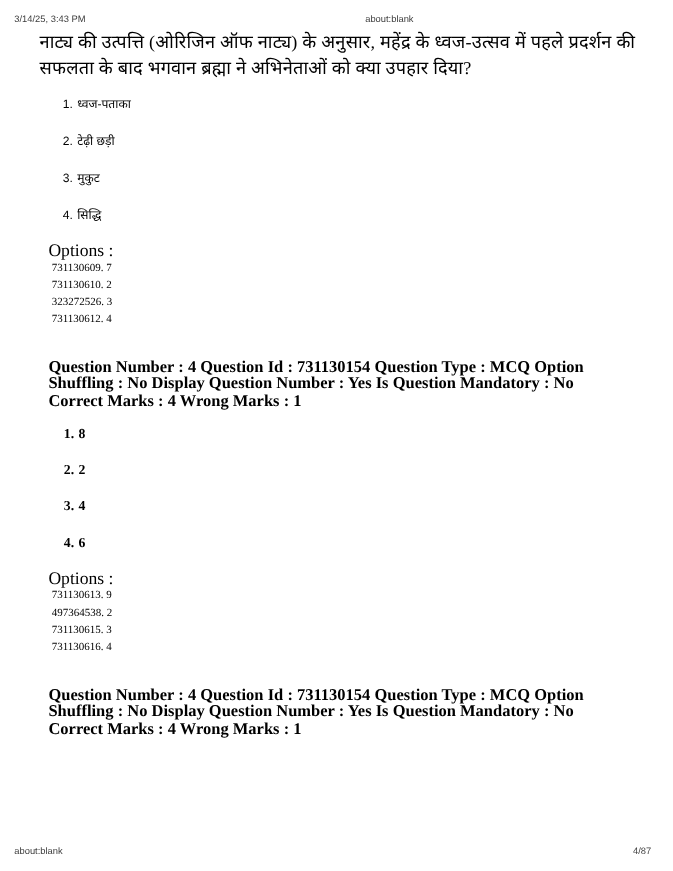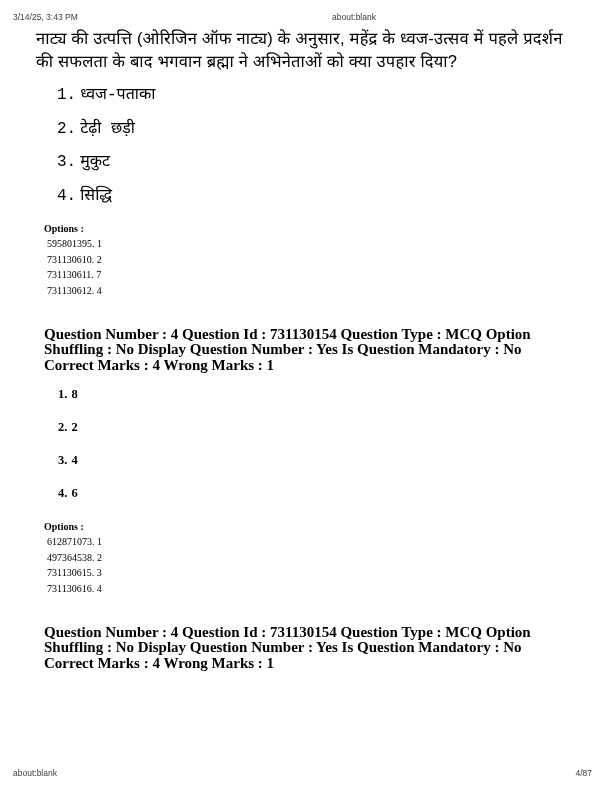--- a/index.html
+++ b/index.html
@@ -27,46 +27,46 @@
   .print-header .doc-title { position: absolute; left: 332px; top: 0; }
   .print-footer { top: 768px; }
   .print-footer .url { position: absolute; left: 13px; top: 0; }
   .print-footer .page-num { position: absolute; right: 20px; top: 0; }
   
   .content {
     position: absolute;
     top: 27px; left: 44px; right: 28px;
   }
   .q-hindi {
-    font-family: Liberation Sans, sans-serif;
+    font-family: Liberation Serif, serif;
     font-size: 16.5px;
     line-height: 23px;
     margin-left: -8px;
     letter-spacing: 0.2px;
   }
   .choices { list-style: none; }
   .choices.hindi { margin-top: 14px; margin-left: 13px; }
   .choices.hindi .choice {
-    font-family: Liberation Mono, monospace;
-    font-size: 16px;
+    font-family: Liberation Sans, sans-serif;
+    font-size: 11px;
     line-height: 17px;
     margin-bottom: 16.5px;
   }
   .choices.english { margin-top: 15px; margin-left: 14px; }
   .choices.english .choice {
     font-size: 12.5px;
     line-height: 15px;
     margin-bottom: 18px;
     font-weight: bold;
   }
   .choice .num { margin-right: 4px; }
   .options-block { margin-top: 0px; }
   .options-label {
-    font-weight: bold;
-    font-size: 10px;
+    font-weight: normal;
+    font-size: 16px;
     line-height: 15px;
   }
   .option-ids { list-style: none; margin-left: 3px; }
   .option-ids li {
     font-size: 10px;
     line-height: 15.6px;
   }
   .meta-block {
     margin-top: 29px;
     width: 535px;
@@ -109,23 +109,23 @@
         <span class="num">3.</span><span>मुकुट</span>
       </li>
       <li class="choice">
         <span class="num">4.</span><span>सिद्धि</span>
       </li>
     </ul>
 
     <div class="options-block">
       <div class="options-label">Options :</div>
       <ul class="option-ids">
-        <li>595801395. 1</li>
+        <li>731130609. 7</li>
         <li>731130610. 2</li>
-        <li>731130611. 7</li>
+        <li>323272526. 3</li>
         <li>731130612. 4</li>
       </ul>
     </div>
 
     <div class="meta-block">
       <div class="meta-line">Question Number : 4 Question Id : 731130154 Question Type : MCQ Option Shuffling : No Display Question Number : Yes Is Question Mandatory : No</div>
       <div class="meta-line marks">Correct Marks : 4 Wrong Marks : 1</div>
     </div>
 
 
@@ -140,21 +140,21 @@
         <span class="num">3.</span><span>4</span>
       </li>
       <li class="choice">
         <span class="num">4.</span><span>6</span>
       </li>
     </ul>
 
     <div class="options-block">
       <div class="options-label">Options :</div>
       <ul class="option-ids">
-        <li>612871073. 1</li>
+        <li>731130613. 9</li>
         <li>497364538. 2</li>
         <li>731130615. 3</li>
         <li>731130616. 4</li>
       </ul>
     </div>
 
     <div class="meta-block">
       <div class="meta-line">Question Number : 4 Question Id : 731130154 Question Type : MCQ Option Shuffling : No Display Question Number : Yes Is Question Mandatory : No</div>
       <div class="meta-line marks">Correct Marks : 4 Wrong Marks : 1</div>
     </div>

